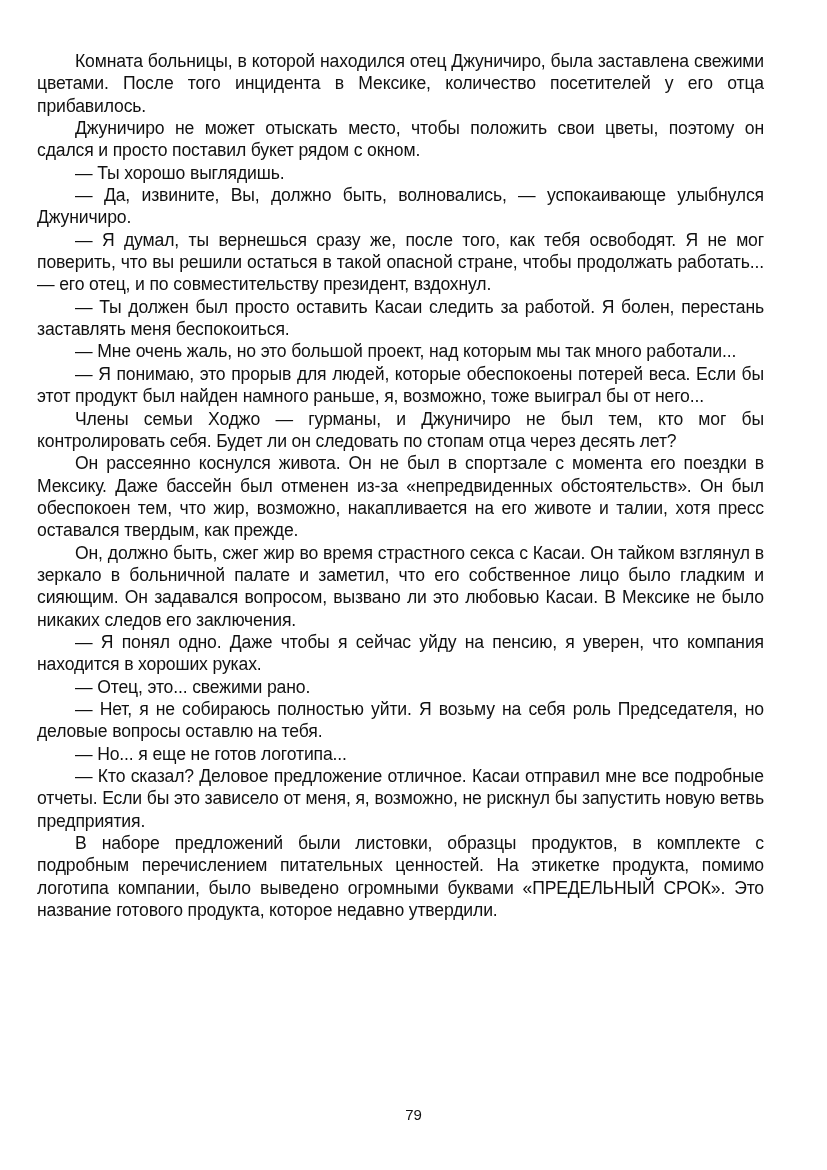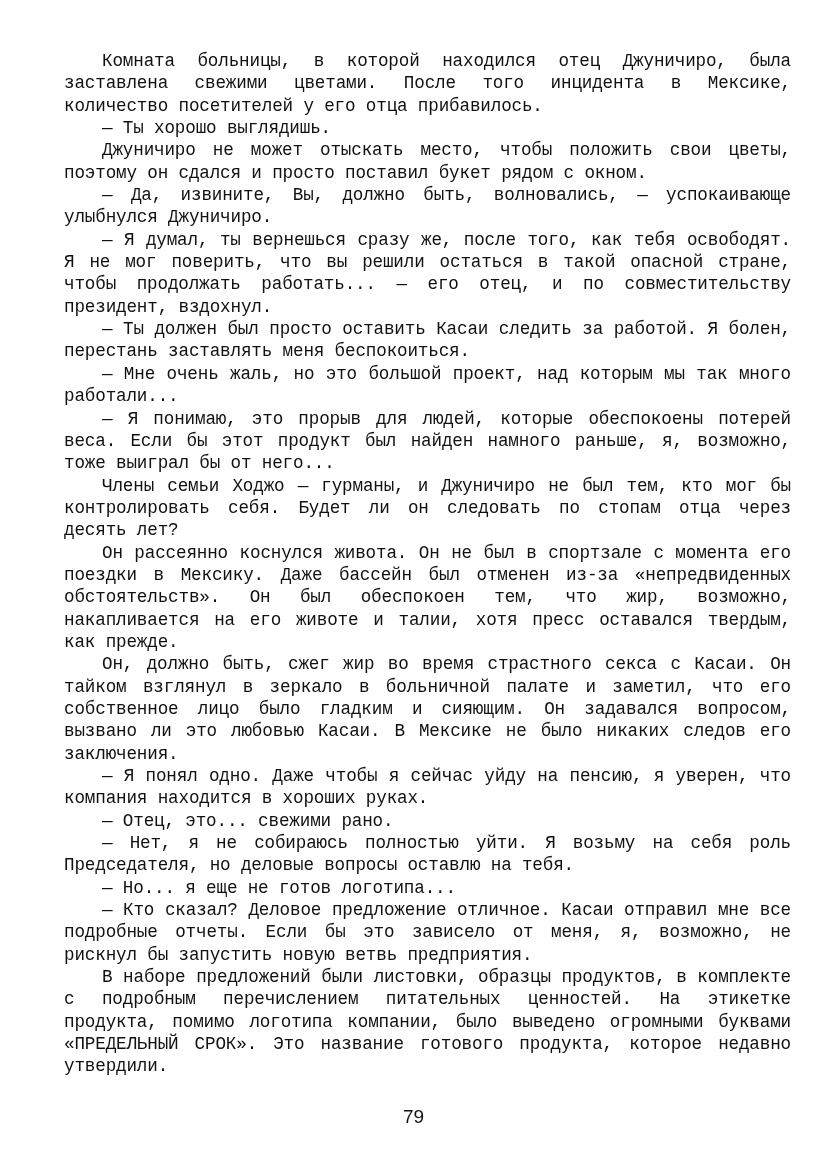--- a/index.html
+++ b/index.html
@@ -1,51 +1,51 @@
 <!DOCTYPE html>
 <html><head>
 <meta charset="utf-8">
 <style>
   html, body { margin: 0; padding: 0; background: #ffffff; }
   body { width: 827px; height: 1170px; position: relative; overflow: hidden; }
   .page {
     position: absolute;
-    left: 64px;
+    left: 37px;
     top: 50px;
     width: 727px;
-    font-family: Liberation Mono, monospace;
+    font-family: Liberation Sans, sans-serif;
     font-size: 17.6px;
     line-height: 22.35px;
     color: #111111;
     text-align: justify;
     letter-spacing: -0.15px;
   }
   .page p {
     margin: 0;
     text-indent: 38px;
     hyphens: none;
   }
   .page-number {
     position: absolute;
     left: 0;
     width: 827px;
     top: 1106px;
     text-align: center;
     font-family: "Liberation Sans", sans-serif;
-    font-size: 19px;
+    font-size: 15px;
     color: #111111;
   }
 </style>
 </head>
 <body>
 
 <div class="page">
   <p>Комната больницы, в которой находился отец Джуничиро, была заставлена свежими цветами. После того инцидента в Мексике, количество посетителей у его отца прибавилось.</p>
+  <p>Джуничиро не может отыскать место, чтобы положить свои цветы, поэтому он сдался и просто поставил букет рядом с окном.</p>
   <p>— Ты хорошо выглядишь.</p>
-  <p>Джуничиро не может отыскать место, чтобы положить свои цветы, поэтому он сдался и просто поставил букет рядом с окном.</p>
   <p>— Да, извините, Вы, должно быть, волновались, — успокаивающе улыбнулся Джуничиро.</p>
   <p>— Я думал, ты вернешься сразу же, после того, как тебя освободят. Я не мог поверить, что вы решили остаться в такой опасной стране, чтобы продолжать работать... — его отец, и по совместительству президент, вздохнул.</p>
   <p>— Ты должен был просто оставить Касаи следить за работой. Я болен, перестань заставлять меня беспокоиться.</p>
   <p>— Мне очень жаль, но это большой проект, над которым мы так много работали...</p>
   <p>— Я понимаю, это прорыв для людей, которые обеспокоены потерей веса. Если бы этот продукт был найден намного раньше, я, возможно, тоже выиграл бы от него...</p>
   <p>Члены семьи Ходжо — гурманы, и Джуничиро не был тем, кто мог бы контролировать себя. Будет ли он следовать по стопам отца через десять лет?</p>
   <p>Он рассеянно коснулся живота. Он не был в спортзале с момента его поездки в Мексику. Даже бассейн был отменен из-за «непредвиденных обстоятельств». Он был обеспокоен тем, что жир, возможно, накапливается на его животе и талии, хотя пресс оставался твердым, как прежде.</p>
   <p>Он, должно быть, сжег жир во время страстного секса с Касаи. Он тайком взглянул в зеркало в больничной палате и заметил, что его собственное лицо было гладким и сияющим. Он задавался вопросом, вызвано ли это любовью Касаи. В Мексике не было никаких следов его заключения.</p>
   <p>— Я понял одно. Даже чтобы я сейчас уйду на пенсию, я уверен, что компания находится в хороших руках.</p>
   <p>— Отец, это... свежими рано.</p>

